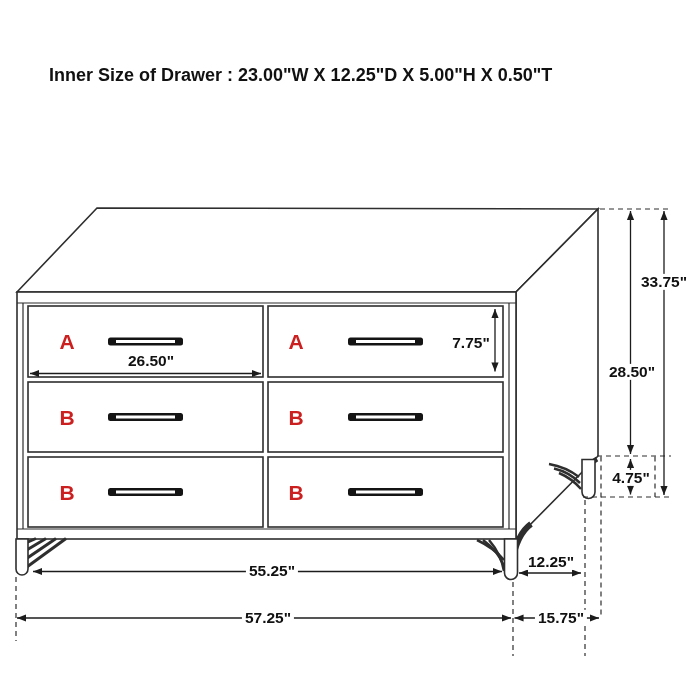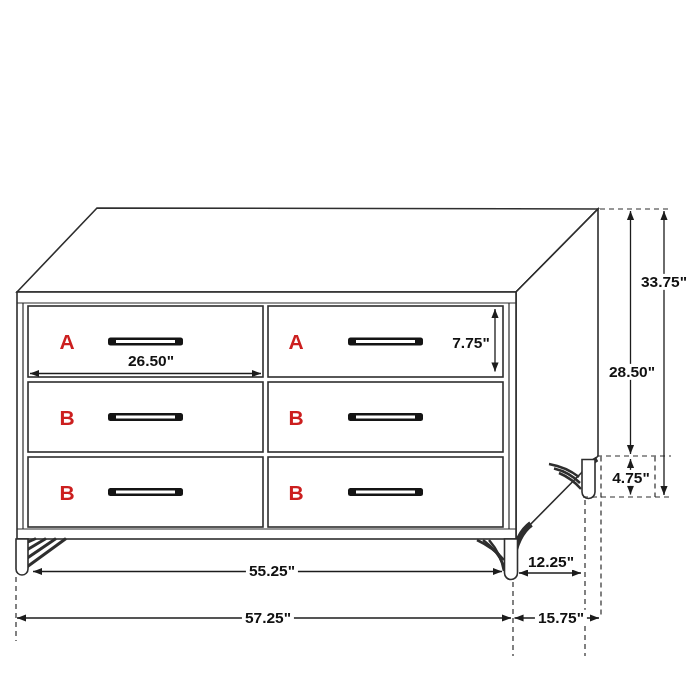--- a/index.html
+++ b/index.html
@@ -129,20 +129,21 @@
       <line x1="630.5" y1="211" x2="630.5" y2="454" marker-start="url(#ah)" marker-end="url(#ah)"></line>
       <line x1="664" y1="211" x2="664" y2="495" marker-start="url(#ah)" marker-end="url(#ah)"></line>
       <line x1="630.5" y1="459" x2="630.5" y2="494.5" marker-start="url(#ah)" marker-end="url(#ah)"></line>
       <line x1="33" y1="571.5" x2="502" y2="571.5" marker-start="url(#ah)" marker-end="url(#ah)"></line>
       <line x1="17" y1="618" x2="511" y2="618" marker-start="url(#ah)" marker-end="url(#ah)"></line>
       <line x1="519" y1="573" x2="581" y2="573" marker-start="url(#ah)" marker-end="url(#ah)"></line>
       <line x1="514.5" y1="618" x2="599" y2="618" marker-start="url(#ah)" marker-end="url(#ah)"></line>
     </g>
   </svg>
 
+  <div class="title">Inner Size of Drawer : 23.00"W X 12.25"D X 5.00"H X 0.50"T</div>
 
   <div class="letter" style="left:67px;top:341px;">A</div>
   <div class="letter" style="left:296px;top:341px;">A</div>
   <div class="letter" style="left:67px;top:417px;">B</div>
   <div class="letter" style="left:296px;top:417px;">B</div>
   <div class="letter" style="left:67px;top:492px;">B</div>
   <div class="letter" style="left:296px;top:492px;">B</div>
 
   <div class="dim" style="left:151px;top:361px;">26.50"</div>
   <div class="dim" style="left:471px;top:343px;">7.75"</div>

